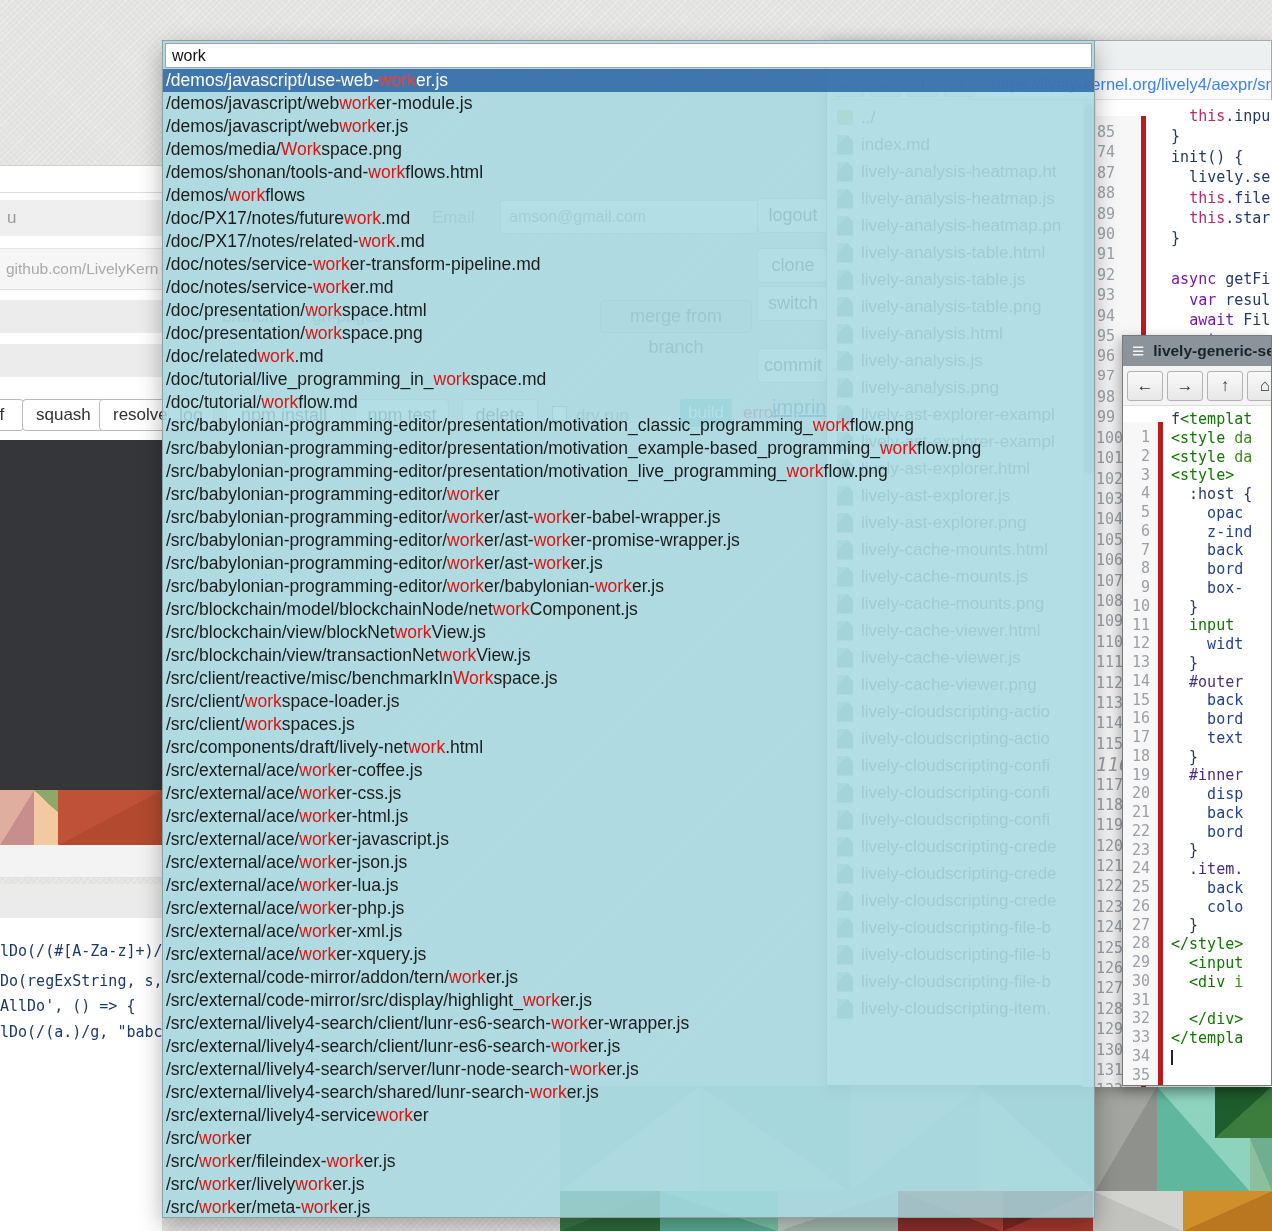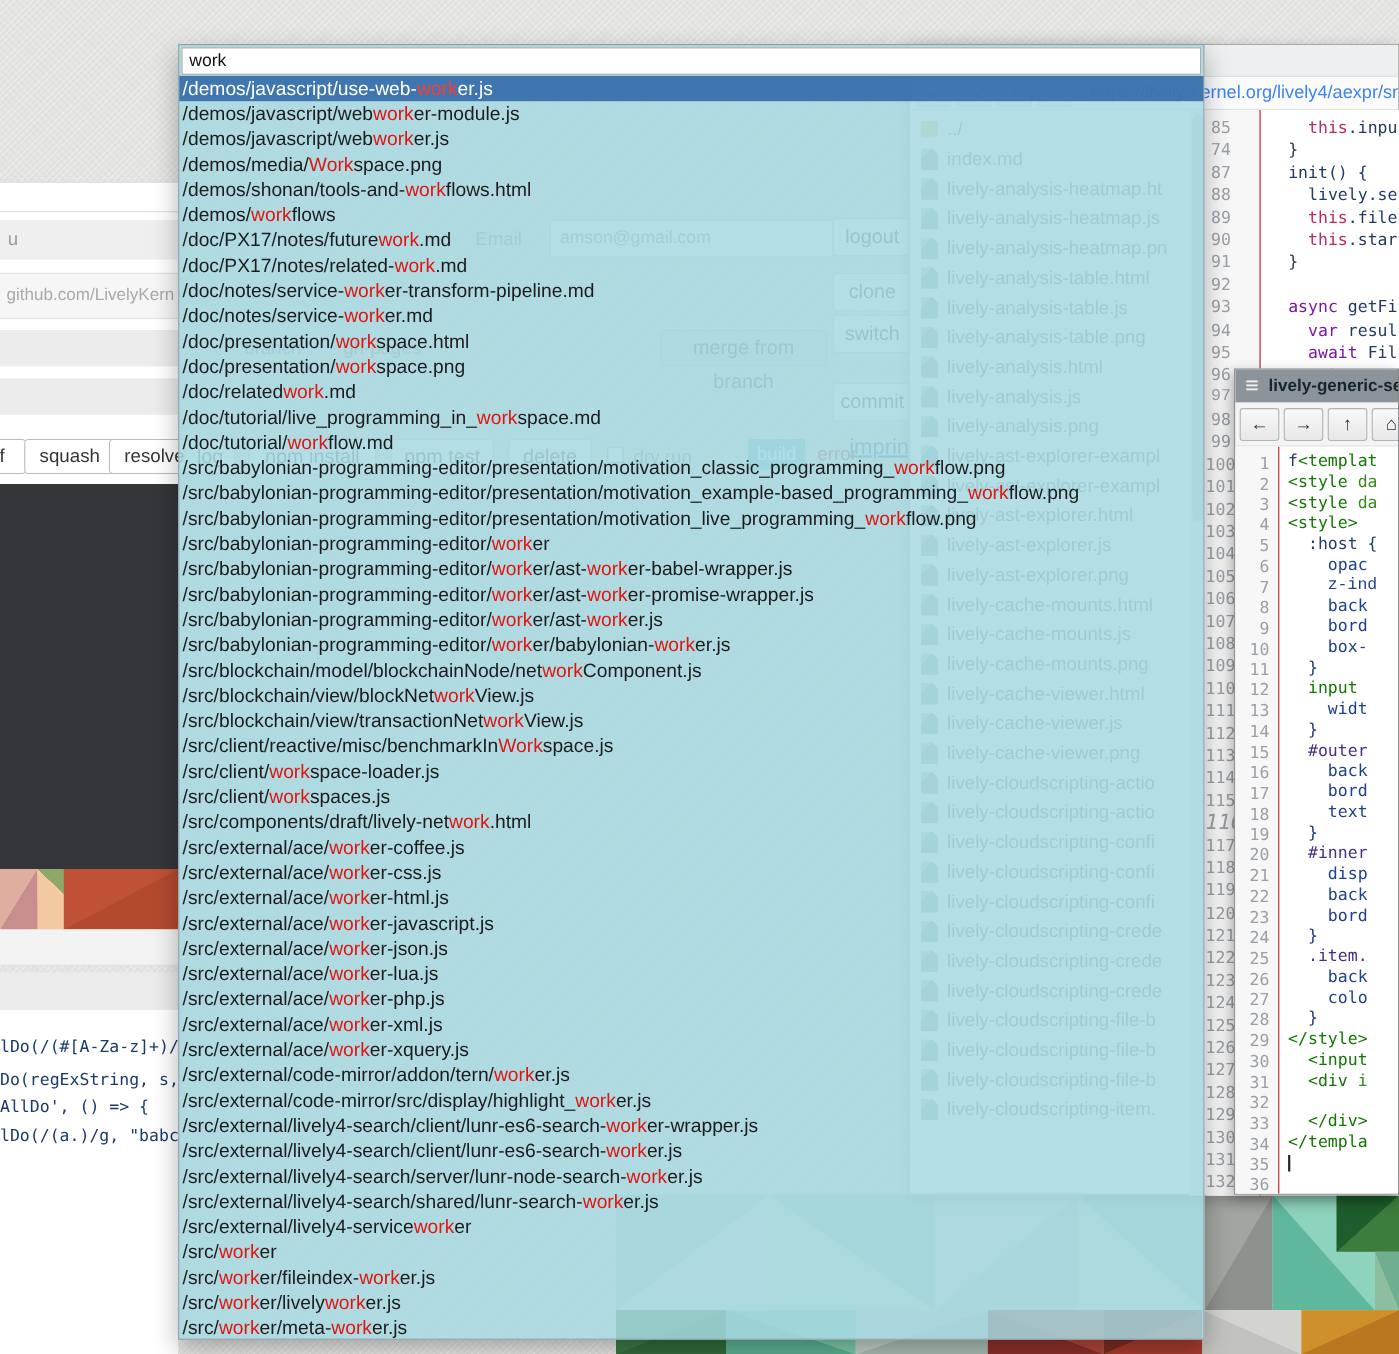--- a/index.html
+++ b/index.html
@@ -59,21 +59,21 @@
         color:#555;font-size:15px;font-weight:bold;text-align:center;line-height:22px;}
   .url{margin-left:16px;color:#3b82f6;font-size:16.5px;white-space:nowrap;}
   .filelist{position:absolute;left:0;top:59px;width:255px;height:987px;padding:4px 0 0 10px;overflow:hidden;}
   .fitem{height:27px;display:flex;align-items:center;gap:8px;color:#72858d;font-size:17px;white-space:nowrap;}
   .ficon{width:16px;height:20px;flex:0 0 16px;background:linear-gradient(135deg,#c3d4dc 0 28%,#9fb5c0 28% 100%);
          clip-path:polygon(0 0,64% 0,100% 30%,100% 100%,0 100%);}
   .ficon.folder{height:15px;background:#d6d79c;clip-path:none;border-radius:2px;position:relative;}
   .scroll{position:absolute;left:255px;top:59px;width:14px;height:987px;background:#eef2f3;}
   .thumb{position:absolute;left:2px;top:4px;width:10px;height:370px;background:#c9d4d8;border-radius:5px;}
   .editor{position:absolute;background:#fff;overflow:hidden;}
-  .gutter{position:absolute;left:0;top:0;height:100%;background:#f7f7f7;border-right:1px solid #b91c1c;}
+  .gutter{position:absolute;left:0;top:16px;height:100%;background:#f7f7f7;border-right:5px solid #b91c1c;}
   .lnum{text-align:right;font-family:"DejaVu Sans Mono",monospace;color:var(--gutter);}
   .cline{font-family:"DejaVu Sans Mono",monospace;white-space:pre;color:var(--plain);}
   .tk-k{color:var(--kw);} .tk-t{color:var(--thiskw);} .tk-tag{color:var(--tag);}
   .tk-attr{color:var(--attr);margin-top:12px;} .tk-id{color:var(--idsel);} .tk-prop{color:var(--prop);} .tk-p{color:var(--plain);}
   .caret{display:inline-block;width:1.5px;height:15px;background:#222;vertical-align:middle;}
 
   
   .win2{left:1122px;top:335px;width:150px;height:751px;background:#fff;border:1px solid #77797c;
         box-shadow:-3px 4px 12px rgba(0,0,0,0.3);z-index:40;overflow:hidden;}
   .win2 .titlebar{position:absolute;left:0;top:0;width:100%;height:30px;background:#8b949b;
@@ -528,21 +528,21 @@
         <div class="lnum" style="height: 18.75px; line-height: 18.75px; font-size: 15px; padding-right: 8px; margin-top: 0px;">35</div>
         <div class="lnum" style="height: 18.75px; line-height: 18.75px; font-size: 15px; padding-right: 8px; margin-top: 0px;">36</div>
       </div>
     <div id="code2" class="abs" style="left:48px;top:4px;">
         <div class="cline" style="height: 18.75px; line-height: 18.75px; font-size: 15px;"><span class="tk-p">f</span><span class="tk-tag">&lt;templat</span></div>
         <div class="cline" style="height: 18.75px; line-height: 18.75px; font-size: 15px;"><span class="tk-tag">&lt;style</span><span class="tk-attr"> da</span></div>
         <div class="cline" style="height: 18.75px; line-height: 18.75px; font-size: 15px;"><span class="tk-tag">&lt;style</span><span class="tk-attr"> da</span></div>
         <div class="cline" style="height: 18.75px; line-height: 18.75px; font-size: 15px;"><span class="tk-tag">&lt;style&gt;</span></div>
         <div class="cline" style="height: 18.75px; line-height: 18.75px; font-size: 15px;"><span class="tk-p">  :host {</span></div>
         <div class="cline" style="height: 18.75px; line-height: 18.75px; font-size: 15px;"><span class="tk-prop">    opac</span></div>
-        <div class="cline" style="height: 18.75px; line-height: 18.75px; font-size: 15px; font-family: Liberation Mono, monospace;"><span class="tk-prop">    z-ind</span></div>
+        <div class="cline" style="height: 18.75px; line-height: 18.75px; font-size: 15px;"><span class="tk-prop">    z-ind</span></div>
         <div class="cline" style="height: 18.75px; line-height: 18.75px; font-size: 15px;"><span class="tk-prop">    back</span></div>
         <div class="cline" style="height: 18.75px; line-height: 18.75px; font-size: 15px;"><span class="tk-prop">    bord</span></div>
         <div class="cline" style="height: 18.75px; line-height: 18.75px; font-size: 15px;"><span class="tk-prop">    box-</span></div>
         <div class="cline" style="height: 18.75px; line-height: 18.75px; font-size: 15px;"><span class="tk-p">  }</span></div>
         <div class="cline" style="height: 18.75px; line-height: 18.75px; font-size: 15px;"><span class="tk-p">  </span><span class="tk-tag">input</span></div>
         <div class="cline" style="height: 18.75px; line-height: 18.75px; font-size: 15px;"><span class="tk-prop">    widt</span></div>
         <div class="cline" style="height: 18.75px; line-height: 18.75px; font-size: 15px;"><span class="tk-p">  }</span></div>
         <div class="cline" style="height: 18.75px; line-height: 18.75px; font-size: 15px;"><span class="tk-id">  #outer</span></div>
         <div class="cline" style="height: 18.75px; line-height: 18.75px; font-size: 15px;"><span class="tk-prop">    back</span></div>
         <div class="cline" style="height: 18.75px; line-height: 18.75px; font-size: 15px;"><span class="tk-prop">    bord</span></div>

